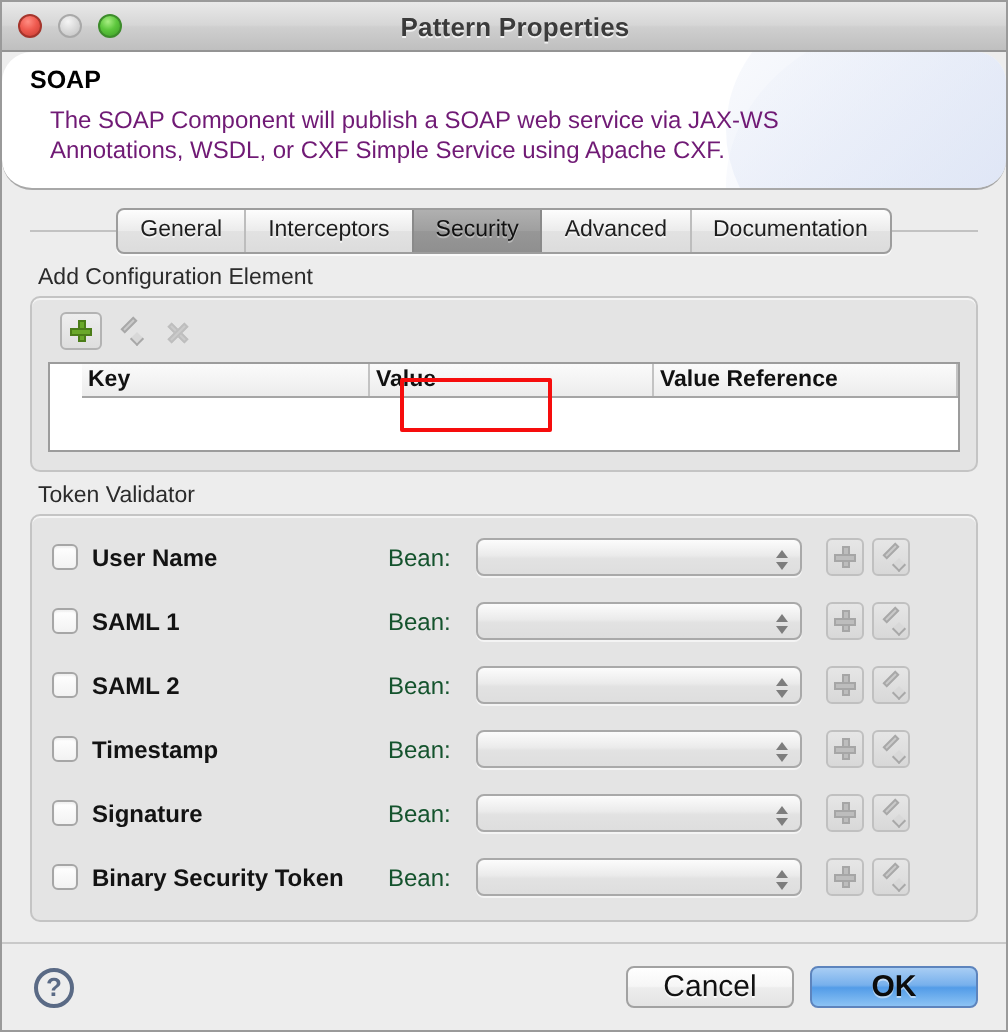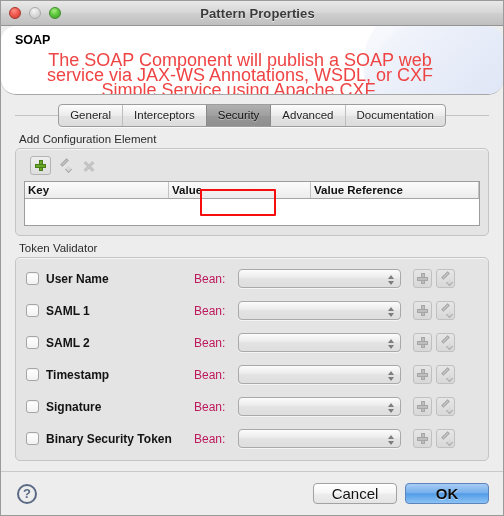--- a/index.html
+++ b/index.html
@@ -108,26 +108,25 @@
   }
   .header-title {
     position: relative;
     font-size: 12.5px;
     font-weight: bold;
     color: #000;
     margin: 0 0 6px 0;
   }
   .header-desc {
     position: relative;
-    font-size: 18px;
-    color: #ef4444;
+    font-size: 12px;
+    color: #701a75;
     line-height: 15px;
     padding-left: 10px;
     max-width: 430px;
-    text-align: center;
   }
 
   
   .body {
     flex: 1 1 auto;
     position: relative;
     background: #ededed;
     display: flex;
     flex-direction: column;
     min-height: 0;
@@ -300,20 +299,21 @@
     box-sizing: border-box;
   }
   .icon-x::before { transform: rotate(45deg); }
   .icon-x::after  { transform: rotate(-45deg); }
 
   
   .table {
     border: 1px solid #9c9c9c;
     background: #fff;
     box-sizing: border-box;
+    padding-left: 16px;
   }
   .thead {
     display: flex;
     height: 16px;
     background: linear-gradient(to bottom, #fbfbfb 0%, #ececec 100%);
     border-bottom: 1px solid #a5a5a5;
   }
   .th {
     font-size: 11.5px;
     font-weight: bold;
@@ -356,21 +356,21 @@
     font-size: 12px;
     color: #131313;
     margin-left: 7px;
     white-space: nowrap;
     width: 148px;
     flex: 0 0 148px;
     font-weight: bold;
   }
   .bean-label {
     font-size: 12px;
-    color: #be185d;
+    color: #14532d;
     width: 44px;
     flex: 0 0 44px;
   }
   .combo {
     position: relative;
     flex: 0 0 163px;
     height: 19px;
     border: 1px solid #a9a9a9;
     border-radius: 4px;
     background: linear-gradient(to bottom, #fcfcfc 0%, #ebebeb 45%, #e2e2e2 55%, #dedede 100%);

